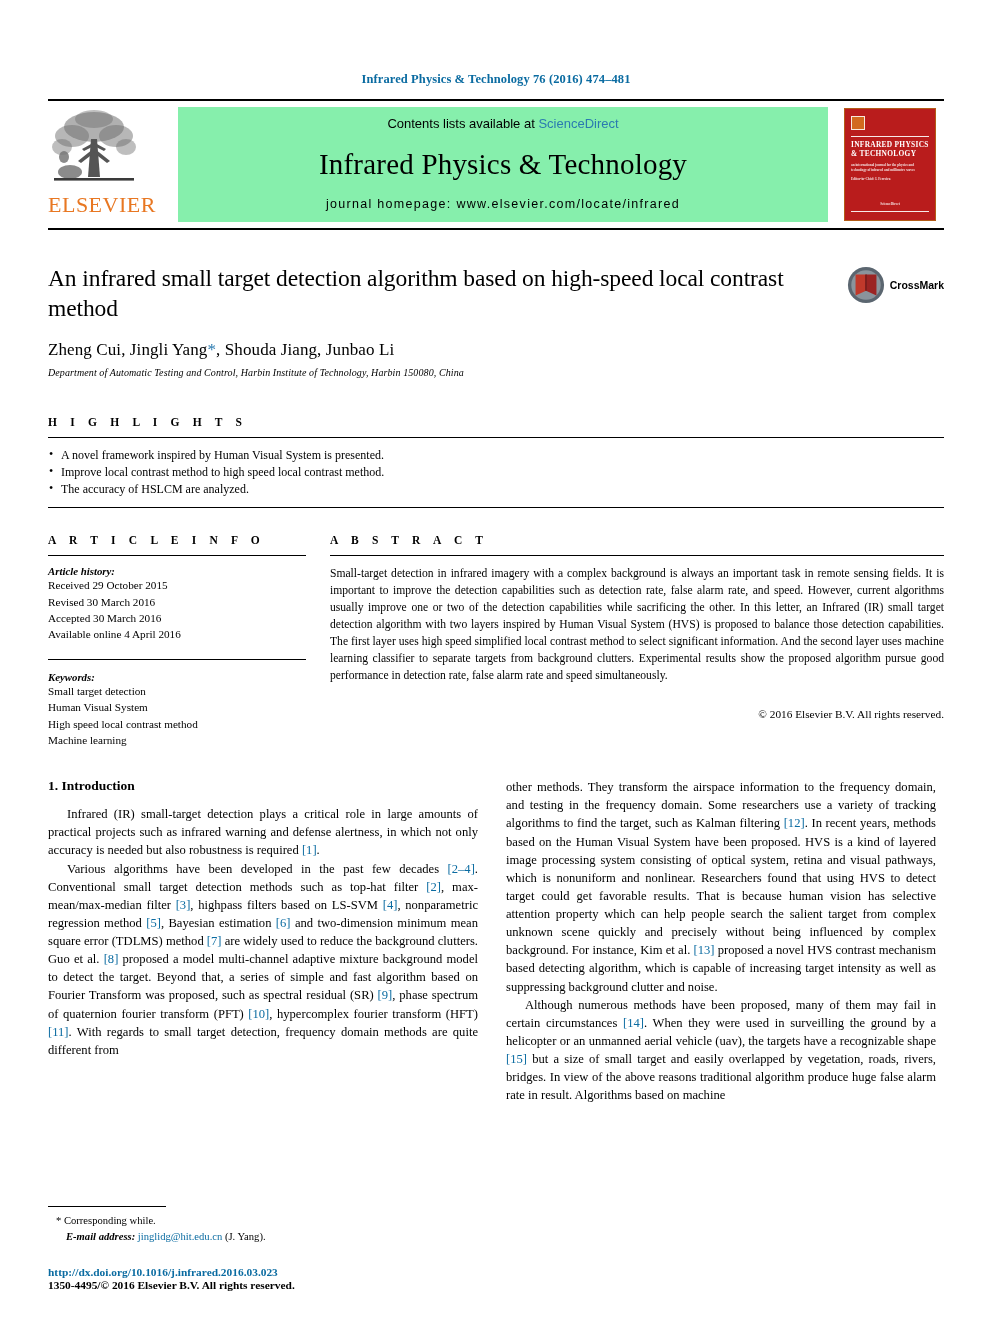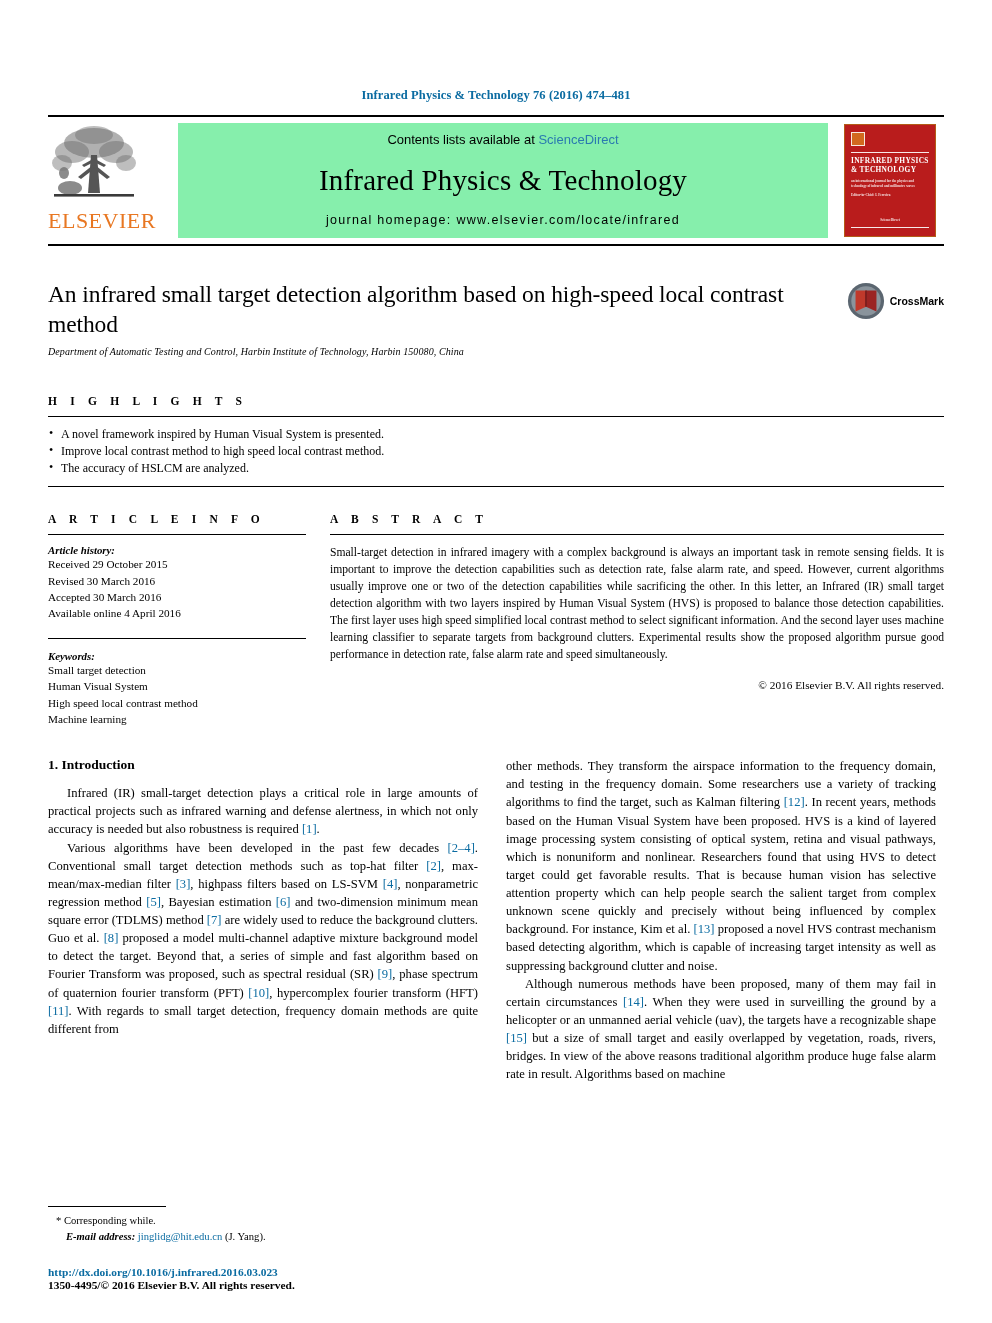--- a/index.html
+++ b/index.html
@@ -6,21 +6,21 @@
   html, body { margin: 0; padding: 0; }
   body {
     width: 992px;
     height: 1323px;
     background: #ffffff;
     font-family: "Liberation Serif", "DejaVu Serif", serif;
     color: #000;
     position: relative;
     overflow: hidden;
   }
-  .page { width: 992px; height: 1323px; position: relative; padding: 16px 48px; }
+  .page { width: 992px; height: 1323px; position: relative; padding: 0 48px; }
 
   
   .runhead {
     text-align: center;
     color: #0a6ba1;
     font-size: 12.5px;
     font-weight: bold;
     padding-top: 72px;
     letter-spacing: .1px;
   }
@@ -149,21 +149,21 @@
   .col-abs { flex: 1 1 auto; }
   .rule-blk { border-top: 1px solid #000; margin-top: 9px; }
   .hist-head, .kw-head {
     font-size: 10.8px; font-style: italic; font-weight: bold; margin-top: 9px;
   }
   .hist-line, .kw-line { font-size: 11.2px; line-height: 1.45; }
   .kw-block { margin-top: 17px; border-top: 1.6px solid #000; padding-top: 2px; }
   .abs-text {
     font-size: 11.6px; line-height: 1.46; text-align: justify; margin-top: 10px;
   }
-  .abs-copy { font-size: 11.3px; text-align: right; margin-top: 15px; }
+  .abs-copy { font-size: 11.3px; text-align: right; margin-top: 23px; }
 
   
   .body-cols {
     margin-top: 30px;
     display: flex; gap: 28px;
   }
   .bcol { width: 430px; flex: 0 0 430px; position: relative; }
   .sec-head { font-size: 13.5px; font-weight: bold; margin: 0 0 11px 0; }
   .para {
     font-size: 12.6px; line-height: 1.44; text-align: justify;
@@ -237,20 +237,21 @@
         <div class="tiny">an international journal for the physics and technology of infrared and millimetre waves</div>
         <div class="tiny">Editor-in-Chief: I. Ferreira</div>
         <div class="bottom-note tiny">ScienceDirect</div>
         <div class="bottom-rule"></div>
       </div>
     </div>
   </div>
 
   <div class="titleblock">
     <h1 class="paper-title">An infrared small target detection algorithm based on high-speed local contrast method</h1>
+    <div class="authors"><span>Zheng Cui, Jingli Yang</span><span class="star">*</span><span>, Shouda Jiang, Junbao Li</span></div>
     <div class="affil">Department of Automatic Testing and Control, Harbin Institute of Technology, Harbin 150080, China</div>
 
     <div class="crossmark">
       <svg class="cm-badge" viewBox="0 0 40 40">
         <circle cx="20" cy="20" r="19" fill="#5b6670"></circle>
         <circle cx="20" cy="20" r="15.5" fill="#8a949c"></circle>
         <path d="M20 9 L31 9 L31 31 L20 26 Z" fill="#9b2423"></path>
         <path d="M20 9 L9 9 L9 31 L20 26 Z" fill="#c0392b"></path>
         <rect x="19" y="9" width="2" height="17" fill="#7d1f1e"></rect>
       </svg>

